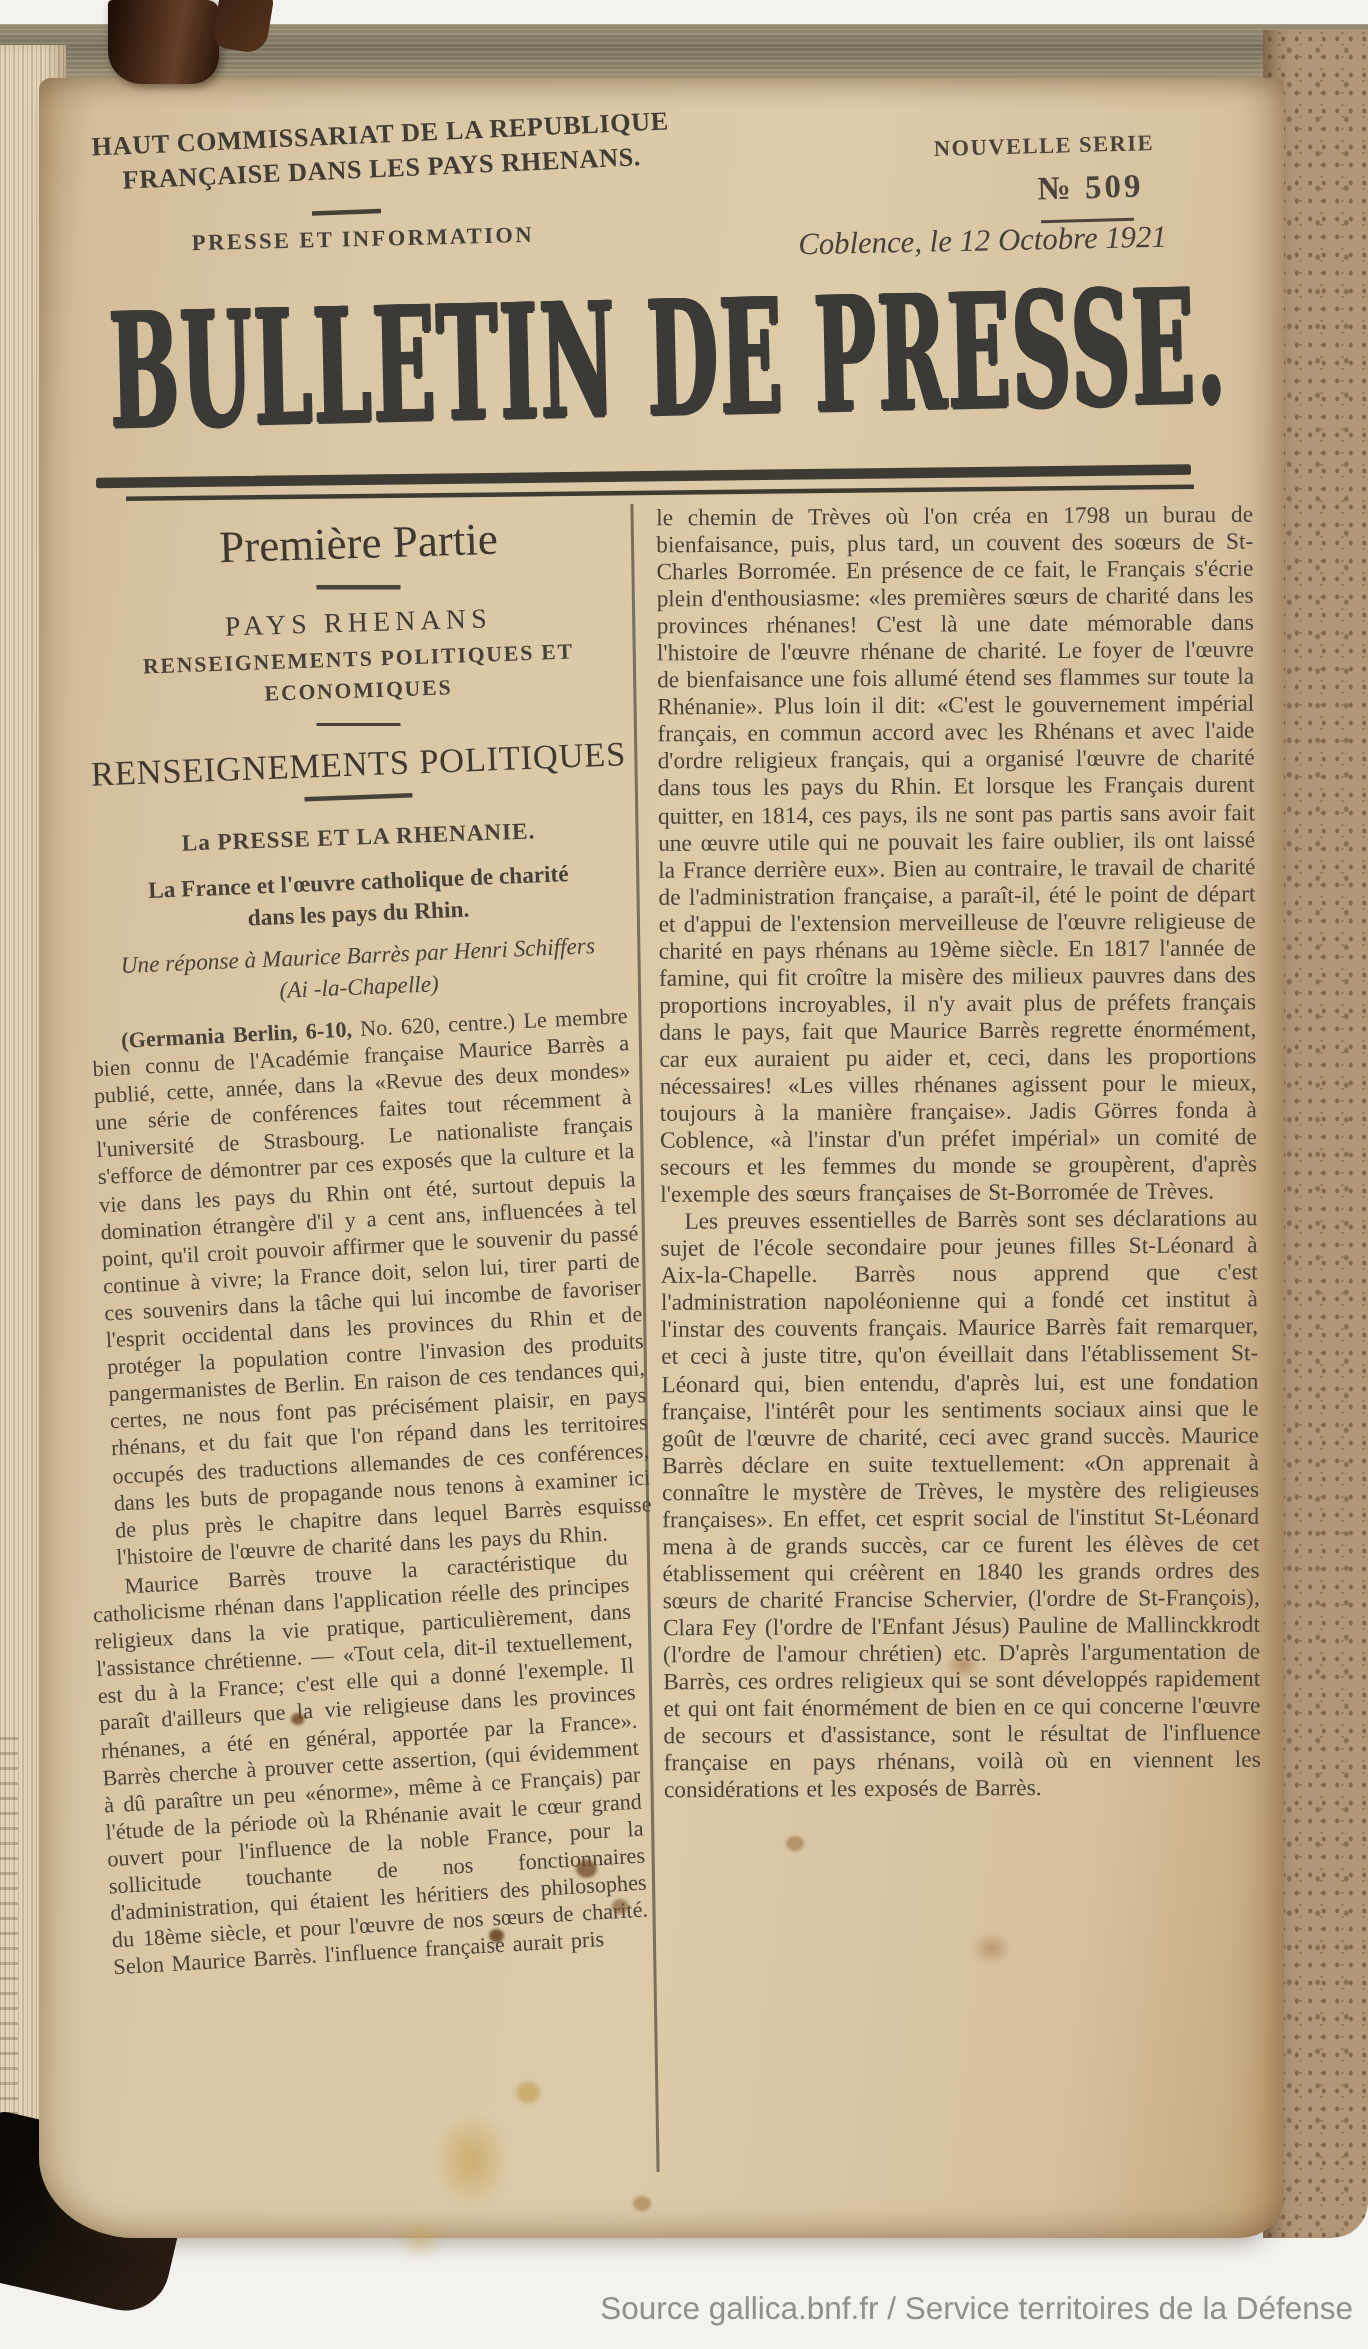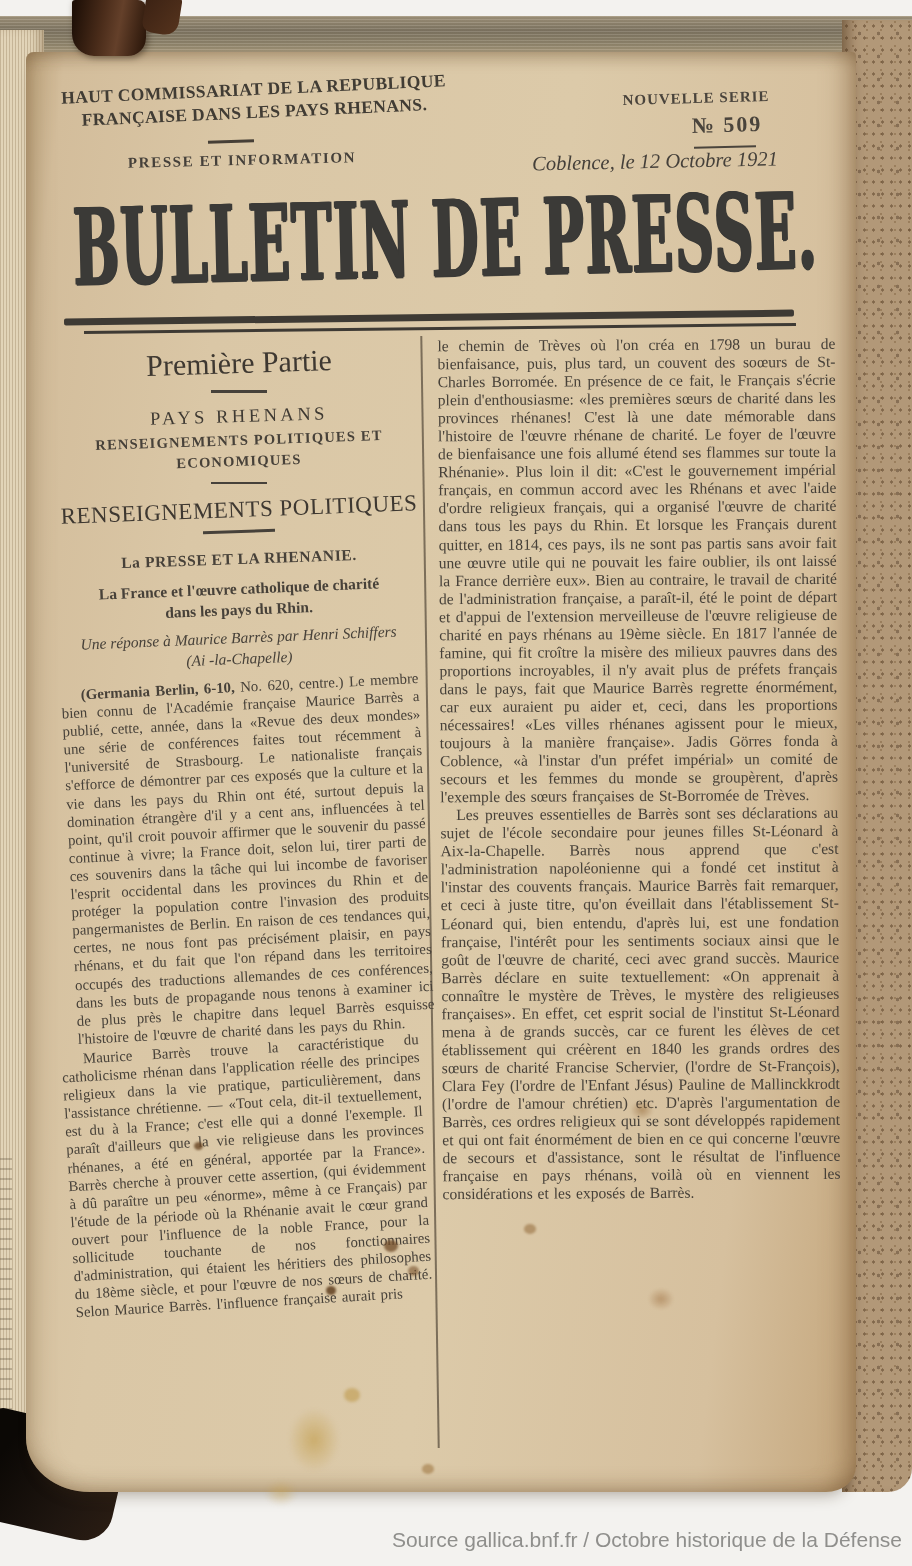--- a/index.html
+++ b/index.html
@@ -213,14 +213,14 @@
     <div class="stain st7"></div>
     <div class="stain st8"></div>
     <div class="stain st9"></div>
     <div class="stain st10"></div>
     <div class="stain st11"></div>
   </div>
 
   <div class="spine-leather"></div>
   <div class="spine-leather-2"></div>
 
-  <div class="footer-credit">Source gallica.bnf.fr / Octobre historique de la Défense</div>
+  <div class="footer-credit">Source gallica.bnf.fr / Service territoires de la Défense</div>
 </div>
 
 </body></html>

